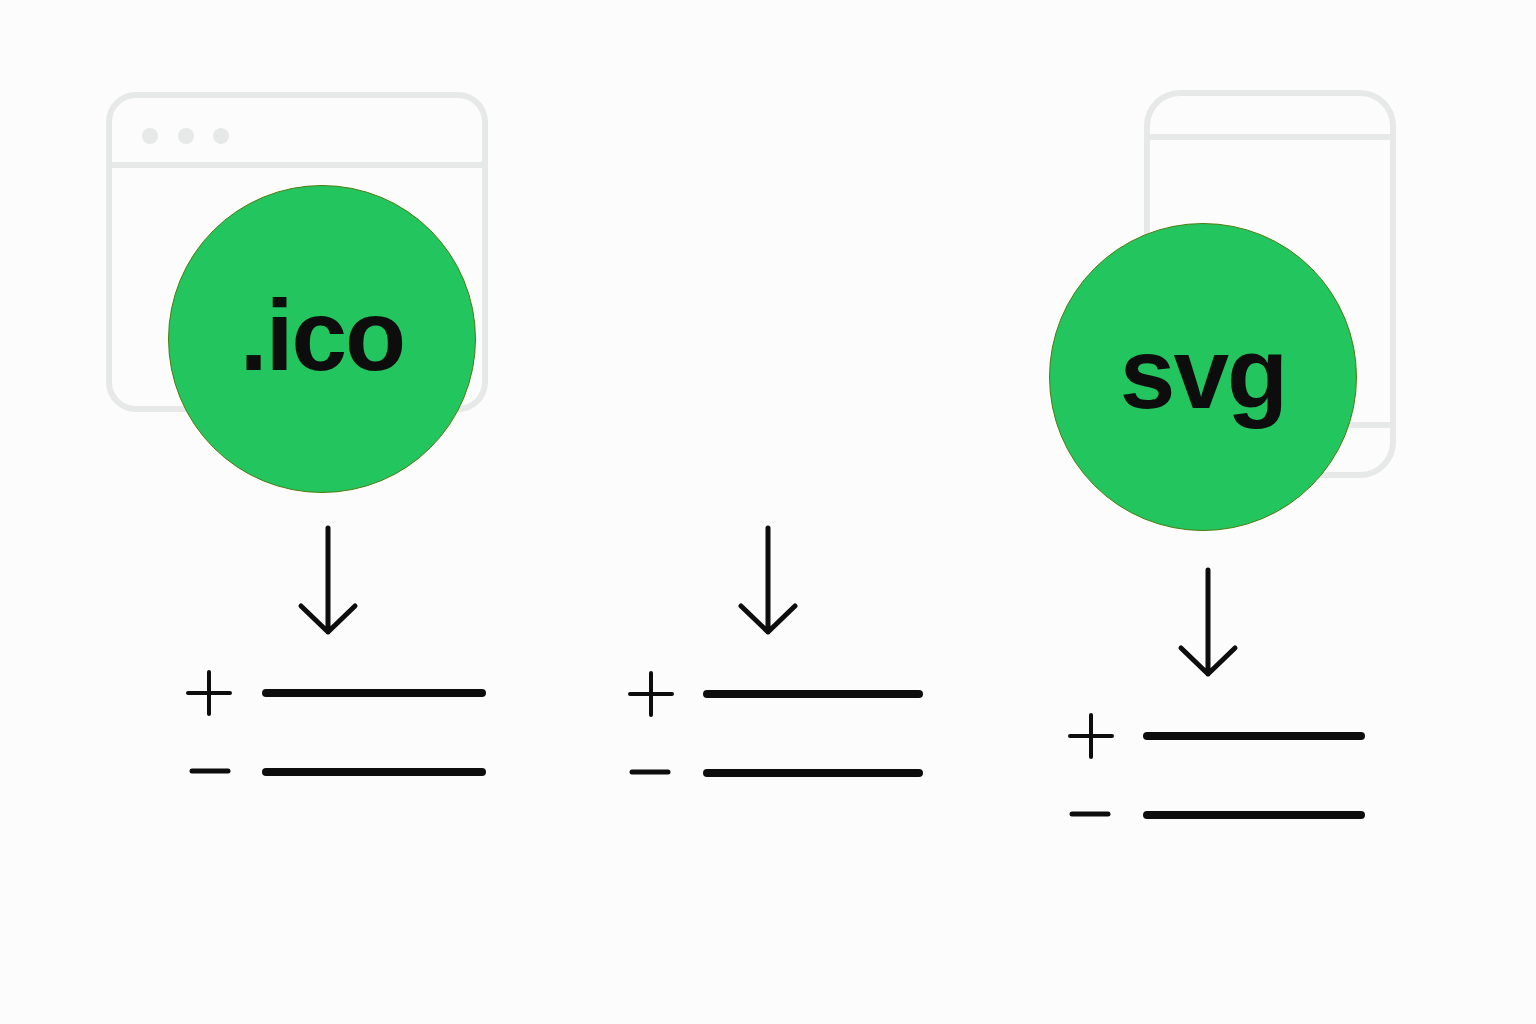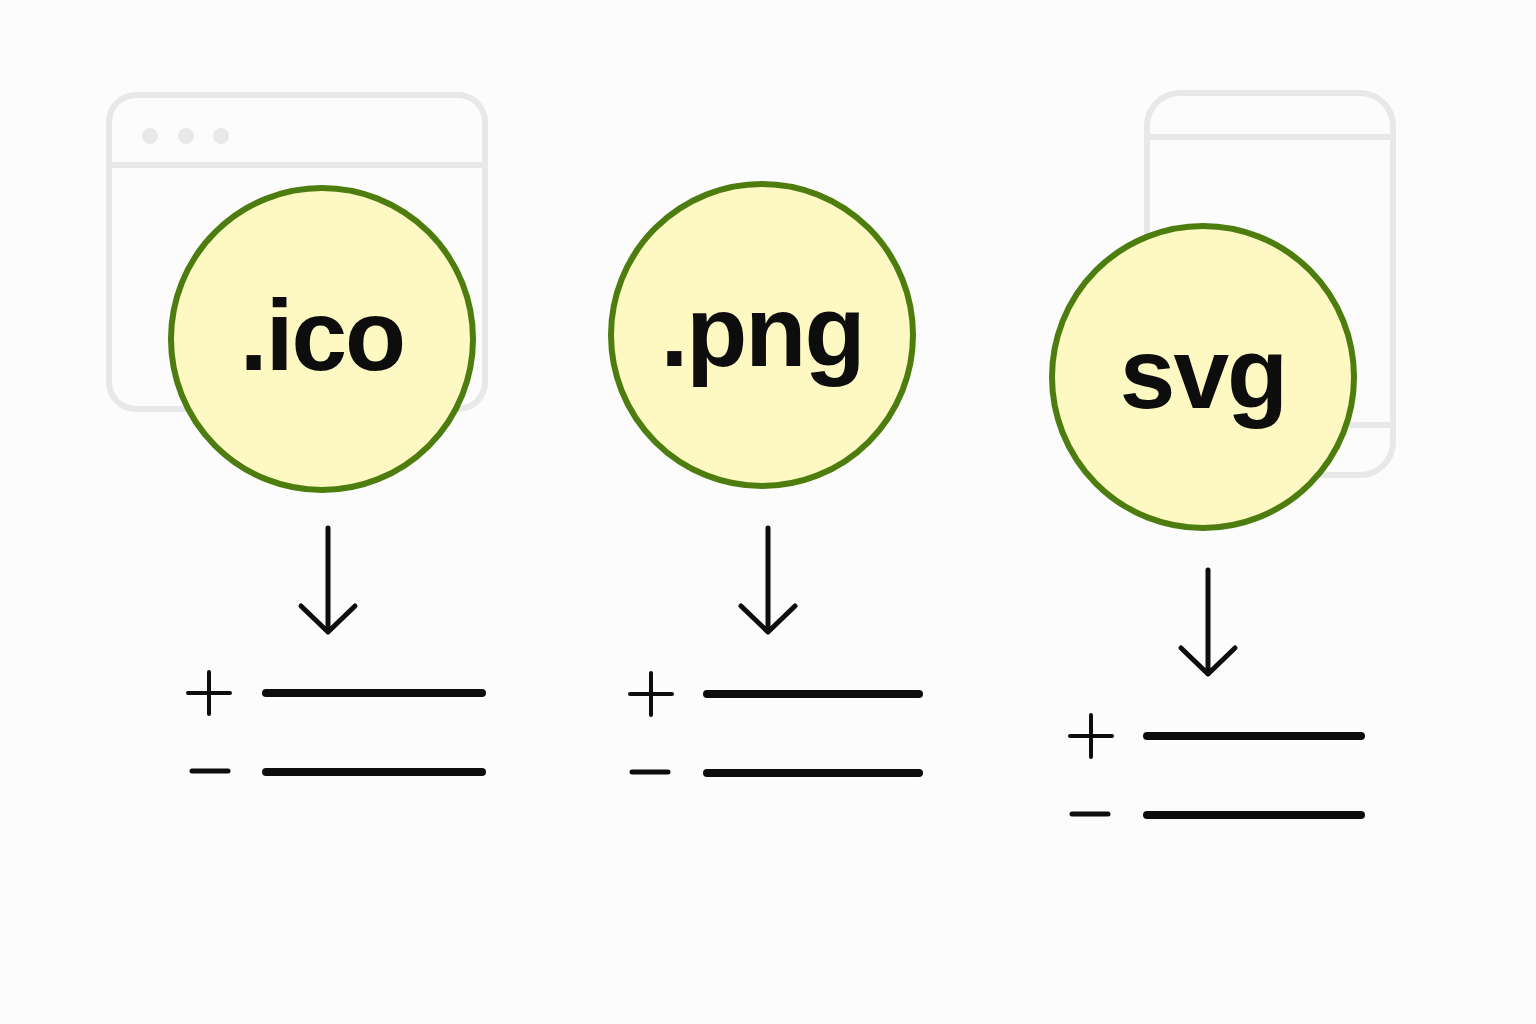--- a/index.html
+++ b/index.html
@@ -5,22 +5,22 @@
     html, body { margin: 0; padding: 0; }
     body {
       width: 1536px; height: 1024px; background: #fcfcfc; position: relative; overflow: hidden;
       font-family: "Liberation Sans", sans-serif;
     }
     .bg-window { position: absolute; border: 6px solid #e7e8e8; border-radius: 30px; box-sizing: border-box; }
     .bg-window .bar { position: absolute; left: 0; right: 0; height: 6px; background: #e7e8e8; }
     .bg-window .dot { position: absolute; width: 16px; height: 16px; border-radius: 50%; background: #e7e8e8; }
     .column { position: absolute; top: 0; width: 330px; height: 1024px; }
     .circle {
-      position: absolute; width: 308px; height: 308px; border: 6px solid #4d7c0f; border-radius: 50%;
-      box-sizing: border-box; background: #fef9c3; display: flex; align-items: center; justify-content: center;
+      position: absolute; width: 308px; height: 308px; border: 1px solid #4d7c0f; border-radius: 50%;
+      box-sizing: border-box; background: #22c55e; display: flex; align-items: center; justify-content: center;
     }
     .circle-label {
       font-family: "Liberation Sans", sans-serif; font-weight: bold; font-size: 100px; color: #0d0d0d;
       letter-spacing: -2px; line-height: 1; margin-top: -8px;
     }
     svg { position: absolute; overflow: visible; }
   </style>
 </head>
 <body>
 
@@ -51,23 +51,20 @@
   </svg>
   <svg width="50" height="12" style="left:28px; top:765px;">
     <path d="M4 6 L40 6" stroke="#0d0d0d" stroke-width="5" stroke-linecap="round"></path>
   </svg>
   <svg width="230" height="12" style="left:100px; top:766px;">
     <path d="M6 6 L222 6" stroke="#0d0d0d" stroke-width="8" stroke-linecap="round"></path>
   </svg>
 </div>
 
 <div class="column" style="left:600px;">
-  <div class="circle" style="left:8px; top:181px;">
-    <span class="circle-label">.png</span>
-  </div>
   <svg width="60" height="120" style="left:138px; top:524px;">
     <path d="M30 4 L30 108 M3 82 L30 108 L57 82" fill="none" stroke="#0d0d0d" stroke-width="5" stroke-linecap="round" stroke-linejoin="round"></path>
   </svg>
   <svg width="50" height="50" style="left:26px; top:669px;">
     <path d="M25 4 L25 46 M4 25 L46 25" stroke="#0d0d0d" stroke-width="4" stroke-linecap="round"></path>
   </svg>
   <svg width="230" height="12" style="left:101px; top:688px;">
     <path d="M6 6 L218 6" stroke="#0d0d0d" stroke-width="8" stroke-linecap="round"></path>
   </svg>
   <svg width="50" height="12" style="left:28px; top:766px;">

